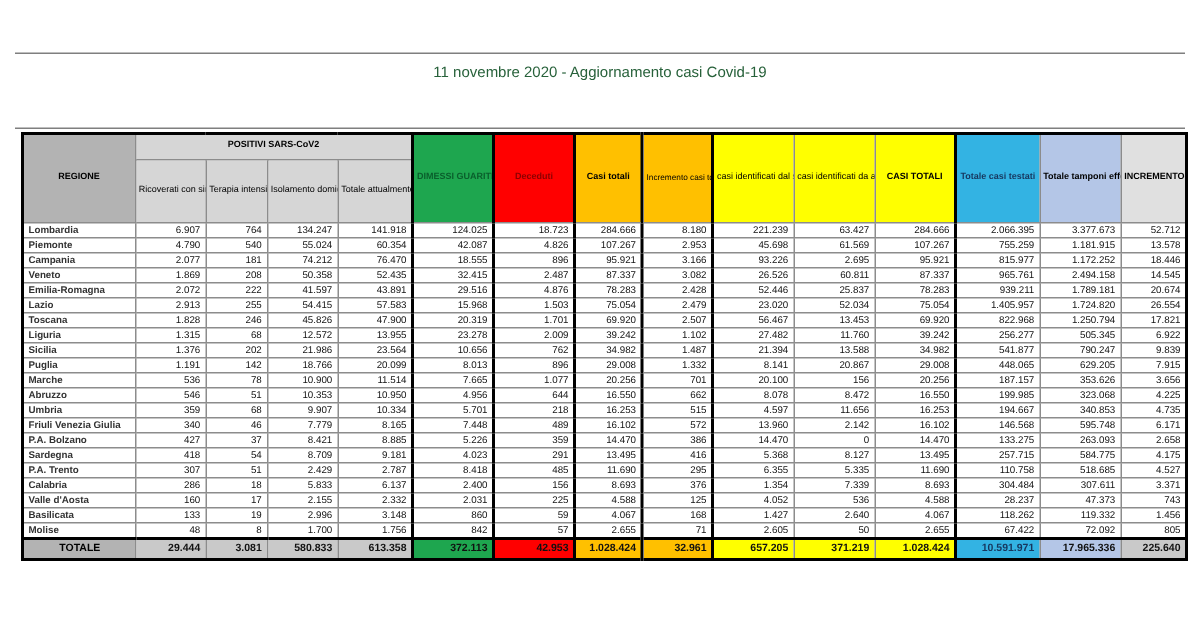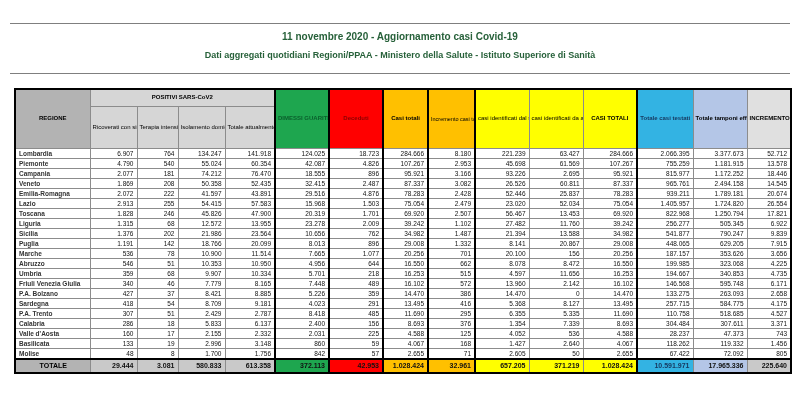--- a/index.html
+++ b/index.html
@@ -1,18 +1,18 @@
 <!DOCTYPE html>
 <html><head>
 <meta charset="utf-8">
 <style>
   html,body{margin:0;padding:0;background:#ffffff;}
   body{width:800px;height:413px;font-family:"Liberation Sans",sans-serif;position:relative;overflow:hidden;}
   .report{position:absolute;left:0;top:0;width:800px;height:413px;background:#fff;}
-  .head-block{position:absolute;left:10px;top:23px;width:780px;border-top:1px solid #7f7f7f;border-bottom:1px solid #7f7f7f;height:49px;font-weight:bold;}
+  .head-block{position:absolute;left:10px;top:35px;width:780px;border-top:1px solid #7f7f7f;border-bottom:1px solid #7f7f7f;height:49px;}
   .title{margin-top:7px;text-align:center;font-size:10px;color:#27613a;}
   .subtitle{margin-top:8px;text-align:center;font-size:9px;color:#27613a;}
   table{position:absolute;left:14px;top:88px;width:776px;border-collapse:collapse;table-layout:fixed;border:2px solid #000;}
   th,td{border:1px solid #8c8c8c;overflow:hidden;white-space:nowrap;padding:0 2px;box-sizing:border-box;}
   thead th{font-size:6px;line-height:1.15;font-weight:bold;color:#000;text-align:center;vertical-align:middle;}
   tr.h1 th{height:17px;}
   tr.h2 th{height:42px;font-weight:normal;}
   .hdr-region{background:#b3b3b3;}
   .hdr-gray{background:#d6d6d6;}
   .hdr-green{background:#1ea64f;color:#0a5f2c;}
@@ -38,21 +38,20 @@
   tr.tot td.t8,tr.tot td.t9,tr.tot td.t10{background:#ffff00;}
   tr.tot td.t11{background:#33b3e3;color:#17375e;}
   tr.tot td.t12{background:#b4c6e7;}
 </style>
 </head>
 <body>
 
 <div class="report">
   <div class="head-block">
     <div class="title">11 novembre 2020 - Aggiornamento casi Covid-19</div>
-    <div class="subtitle">Dati aggregati quotidiani Regioni/PPAA - Ministero della Salute - Istituto Superiore di Sanità</div>
   </div>
 
   <table>
     <colgroup>
       <col style="width:75px">
         <col style="width:47px">
         <col style="width:41px">
         <col style="width:47px">
         <col style="width:50px">
       <col style="width:54px">

